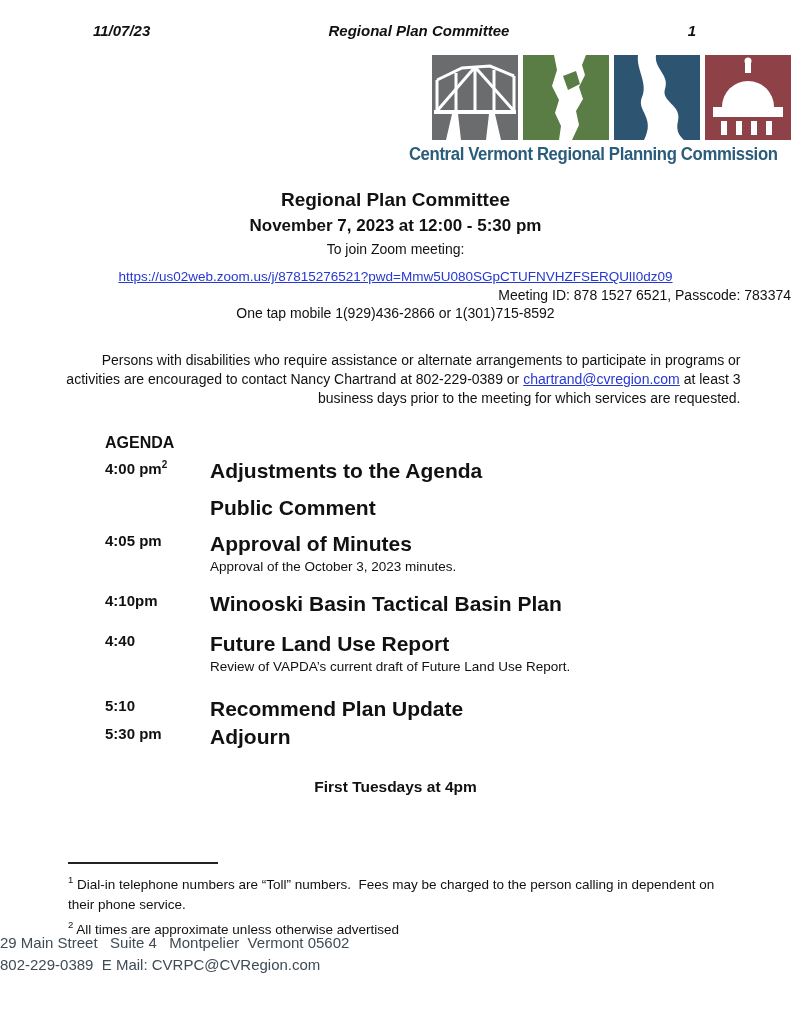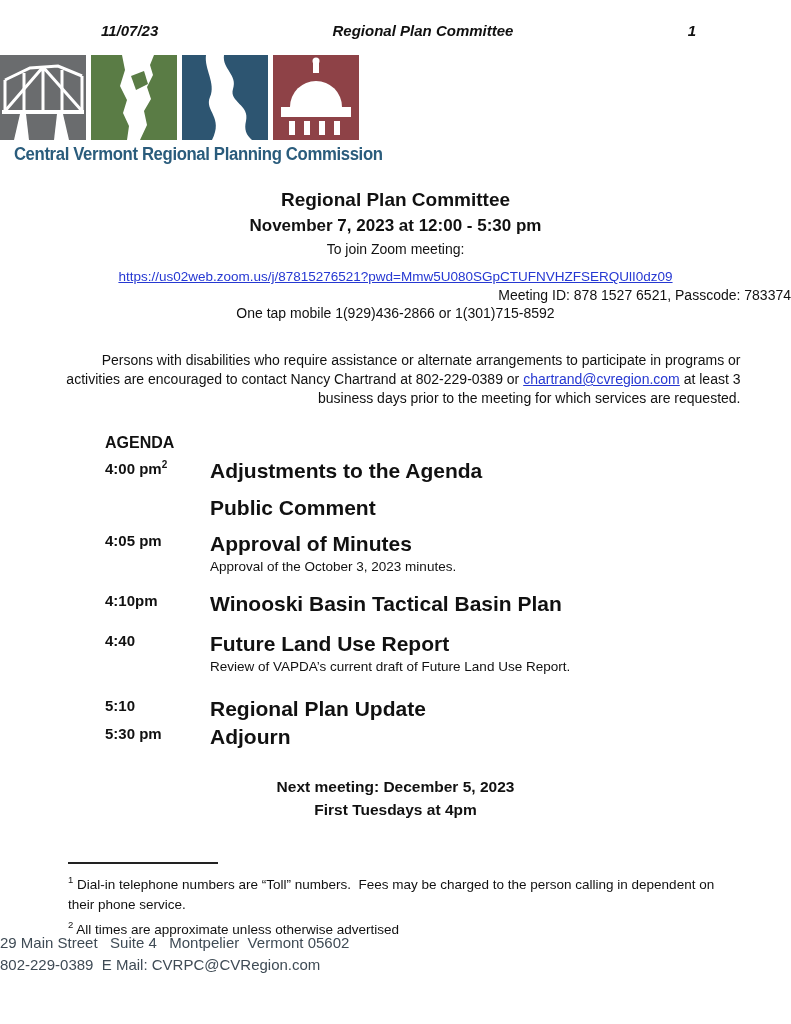--- a/index.html
+++ b/index.html
@@ -7,26 +7,26 @@
   .page {
     width:791px; height:1024px; margin:0 auto; background:#ffffff;
     font-family:"Liberation Sans", sans-serif; color:#111; position:relative;
     overflow:hidden;
   }
   .pre { white-space:pre-wrap; }
 
   
   .run-head {
     padding:22px 95px 0 93px; display:flex; align-items:baseline;
-    font-weight:bold; font-style:italic; font-size:15px;margin-left:8px;
+    font-weight:bold; font-style:italic; font-size:15px;
   }
   .run-head .rh-title { flex:1; text-align:center; }
 
   
-  .logo-wrap { margin-top:16px; display:flex; flex-direction:column; align-items:flex-start; }
+  .logo-wrap { margin-top:16px; display:flex; flex-direction:column; align-items:flex-end; }
   .logo-tiles { display:flex; gap:5px; }
   .logo-tiles svg { width:86px; height:85px; display:block; }
   .logo-caption {
     margin-top:4px; font-weight:bold; font-size:18px; color:#2a5c7c;
     letter-spacing:-0.4px; transform:scaleX(0.93); transform-origin:center top;
     white-space:nowrap;
   }
 
   
   .mt-title   { margin-top:24px; text-align:center; font-weight:bold; font-size:19px; }
@@ -174,34 +174,33 @@
       <div class="agenda-time">4:40</div>
       <div class="agenda-body">
         <div class="agenda-title">Future Land Use Report</div>
         <div class="agenda-desc">Review of VAPDA’s current draft of Future Land Use Report.</div>
       </div>
     </div>
 
     <div class="agenda-row sp-f">
       <div class="agenda-time">5:10</div>
       <div class="agenda-body">
-          <div class="agenda-title">Regional Plan Update</div>
+          <div class="agenda-title">Recommend Plan Update</div>
         </div>
     </div>
 
     <div class="agenda-row">
       <div class="agenda-time">5:30 pm</div>
       <div class="agenda-body">
           <div class="agenda-title">Adjourn</div>
         </div>
     </div>
   </div>
 
   <div class="next-meeting">
-    <div>Next meeting: December 5, 2023</div>
     <div>First Tuesdays at 4pm</div>
   </div>
 
   <div class="footnotes">
     <div class="footnote-rule"></div>
     <div class="pre"><sup>1</sup><span> Dial-in telephone numbers are “Toll” numbers.  Fees may be charged to the person calling in dependent on their phone service.</span></div>
     <div class="pre"><sup>2</sup><span> All times are approximate unless otherwise advertised</span></div>
   </div>
 
   <div class="doc-footer">

